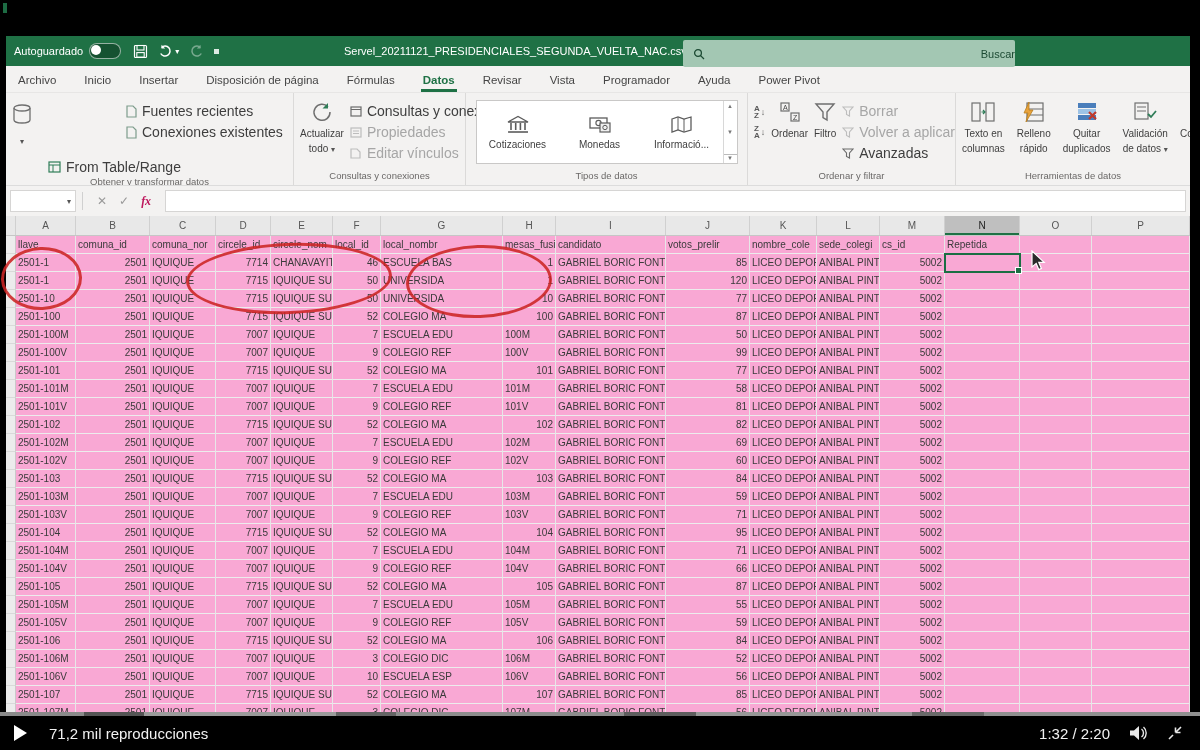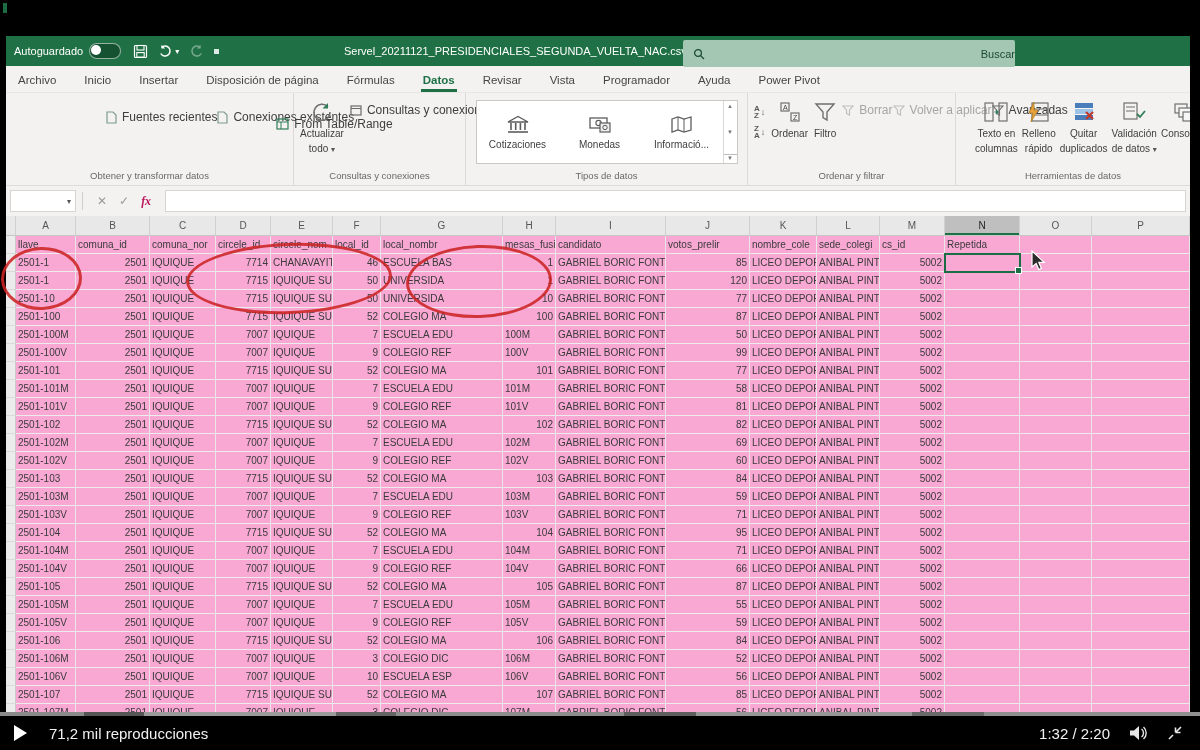--- a/index.html
+++ b/index.html
@@ -28,21 +28,21 @@
   
   .ribbon{position:relative;height:93px;background:#f3f2f1;border-bottom:1px solid #dcdcdc;
           display:flex;box-sizing:border-box;overflow:hidden;color:#3e3e3e;}
   .rgroup{position:relative;height:100%;border-right:1px solid #dbdad9;box-sizing:border-box;
           display:flex;flex-direction:column;}
   .rgroup-content{flex:1;display:flex;align-items:flex-start;padding:4px 6px 0 6px;gap:6px;}
   .rgroup-label{height:16px;font-size:9.5px;color:#6a6867;text-align:center;line-height:14px;white-space:nowrap;overflow:hidden;}
   .bigbtn{display:flex;flex-direction:column;align-items:center;width:50px;font-size:10px;line-height:15px;
           text-align:center;padding-top:4px;gap:3px;}
   .bigbtn .cap{white-space:normal;}
-  .smallstack{display:flex;flex-direction:row;padding-top:6px;font-size:12px;}
+  .smallstack{display:flex;flex-direction:column;gap:5px;padding-top:6px;font-size:14px;}
   .smallitem{display:flex;align-items:center;gap:5px;white-space:nowrap;}
   .gray{color:#a6a6a6;}
   .caret{font-size:8px;color:#555;}
   .clipbtn{width:20px;overflow:hidden;display:flex;flex-direction:column;align-items:center;padding-top:6px;gap:10px;}
   .dtpanel{background:#fff;border:1px solid #c9c8c7;display:flex;align-items:stretch;margin-top:3px;height:62px;}
   .dtitem{width:82px;display:flex;flex-direction:column;align-items:center;justify-content:center;gap:4px;font-size:10px;}
   .dtscroll{width:13px;border-left:1px solid #d8d8d8;display:flex;flex-direction:column;align-items:center;
             justify-content:space-between;padding:2px 0;font-size:6px;color:#777;}
   .sortmini{display:flex;flex-direction:column;gap:6px;padding-top:8px;}
   .sorticon{font-size:8px;font-weight:bold;color:#5a5a5a;line-height:7px;display:flex;align-items:center;gap:1px;}
@@ -315,21 +315,21 @@
                   <path d="M1,1 H11 L7.5,5 V10 L4.5,8.5 V5 Z" fill="none" stroke="#6b6b6b" stroke-width="1.1"></path>
                 </svg>
               <span>Avanzadas</span>
             </div>
           </div>
         </div>
         <div class="rgroup-label">Ordenar y filtrar</div>
       </div>
 
       <div class="rgroup" style="flex:1;border-right:none;overflow:hidden;">
-        <div class="rgroup-content" style="gap:4px;margin-left:13px;">
+        <div class="rgroup-content" style="gap:12px;">
           <div class="bigbtn" style="width:48px;">
             <svg width="24" height="22" viewBox="0 0 24 22">
                 <rect x="1" y="2" width="8" height="18" fill="none" stroke="#6f6f6f" stroke-width="1.2"></rect>
                 <rect x="15" y="2" width="8" height="18" fill="none" stroke="#6f6f6f" stroke-width="1.2"></rect>
                 <path d="M10.5,11 h3 M12,9 l2,2 -2,2" fill="none" stroke="#2f7d58" stroke-width="1.2"></path>
               </svg>
             <span class="cap">Texto en columnas</span>
           </div>
           <div class="bigbtn" style="width:42px;">
             <svg width="24" height="22" viewBox="0 0 24 22">

